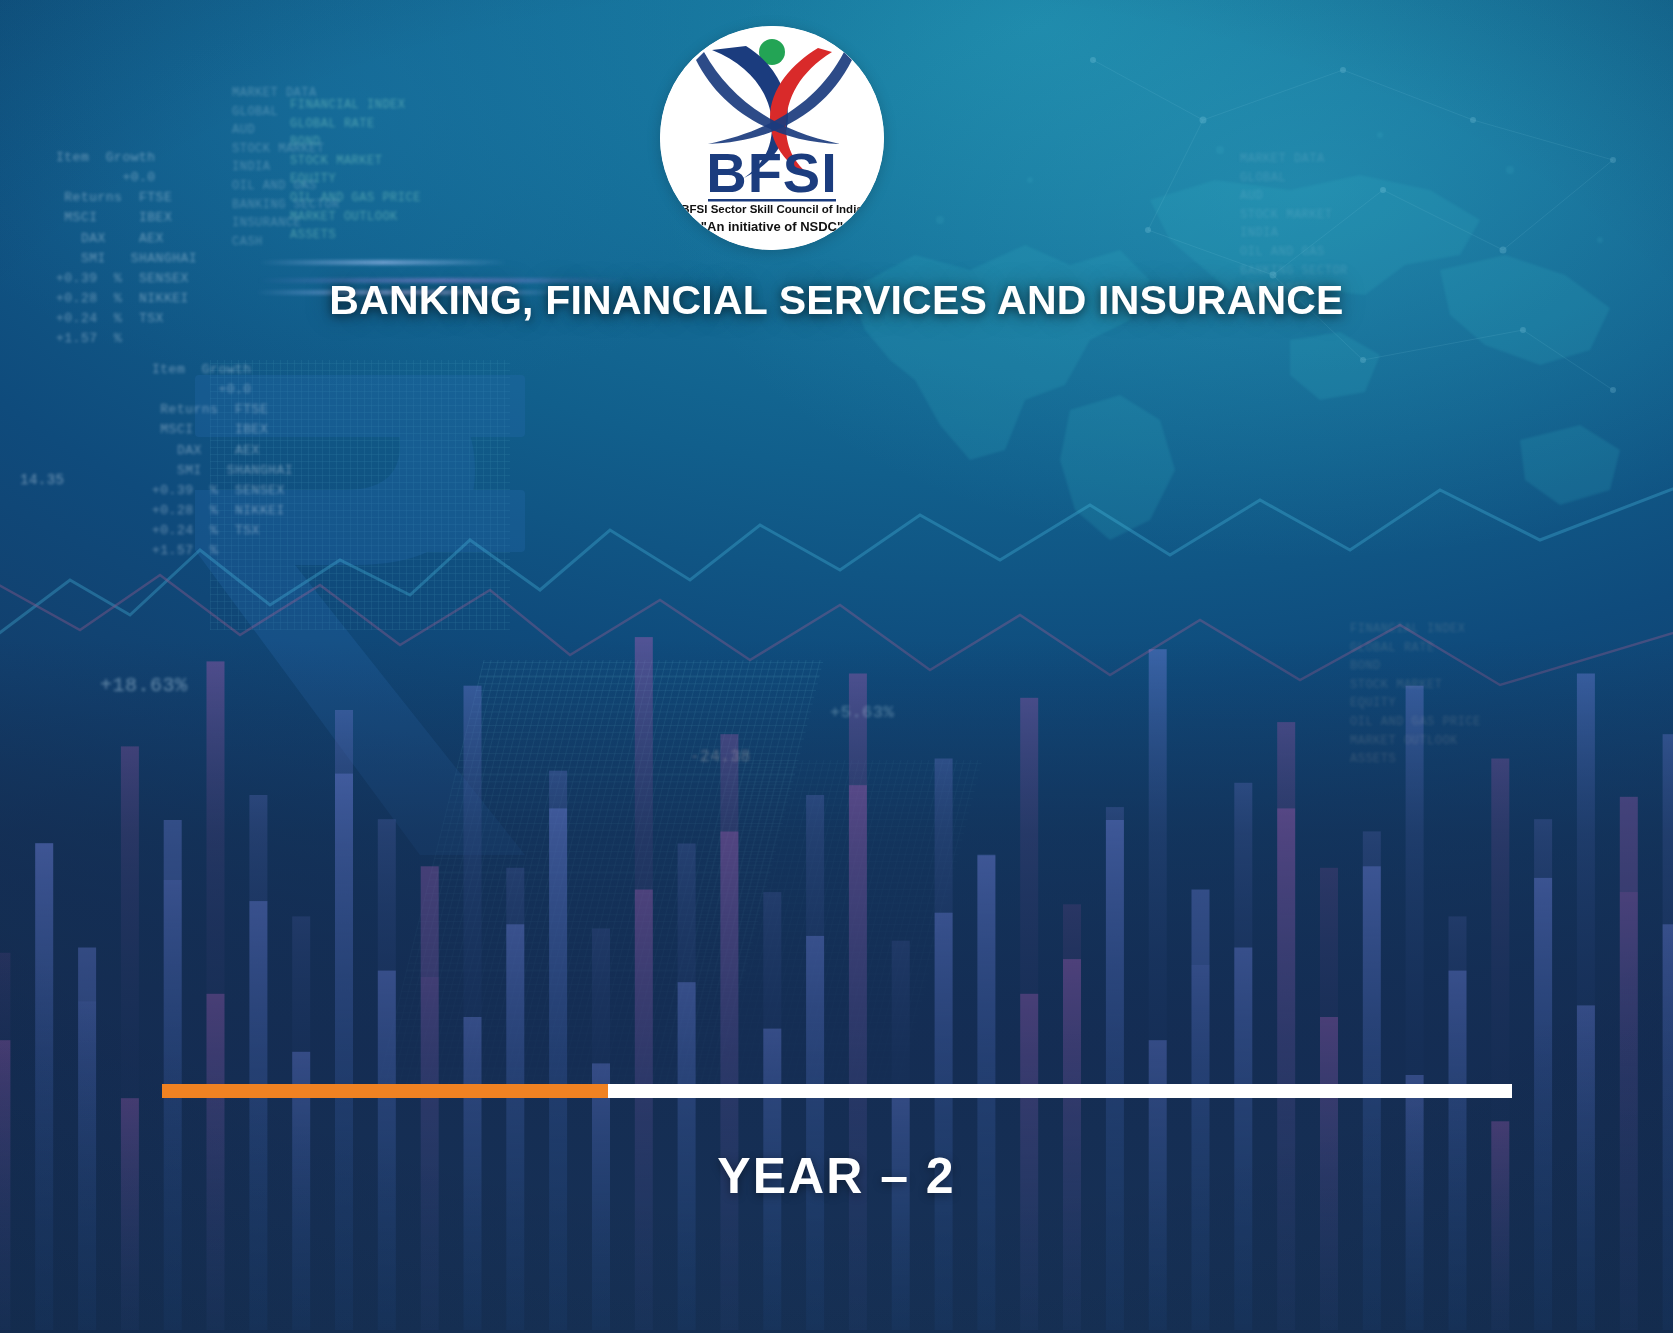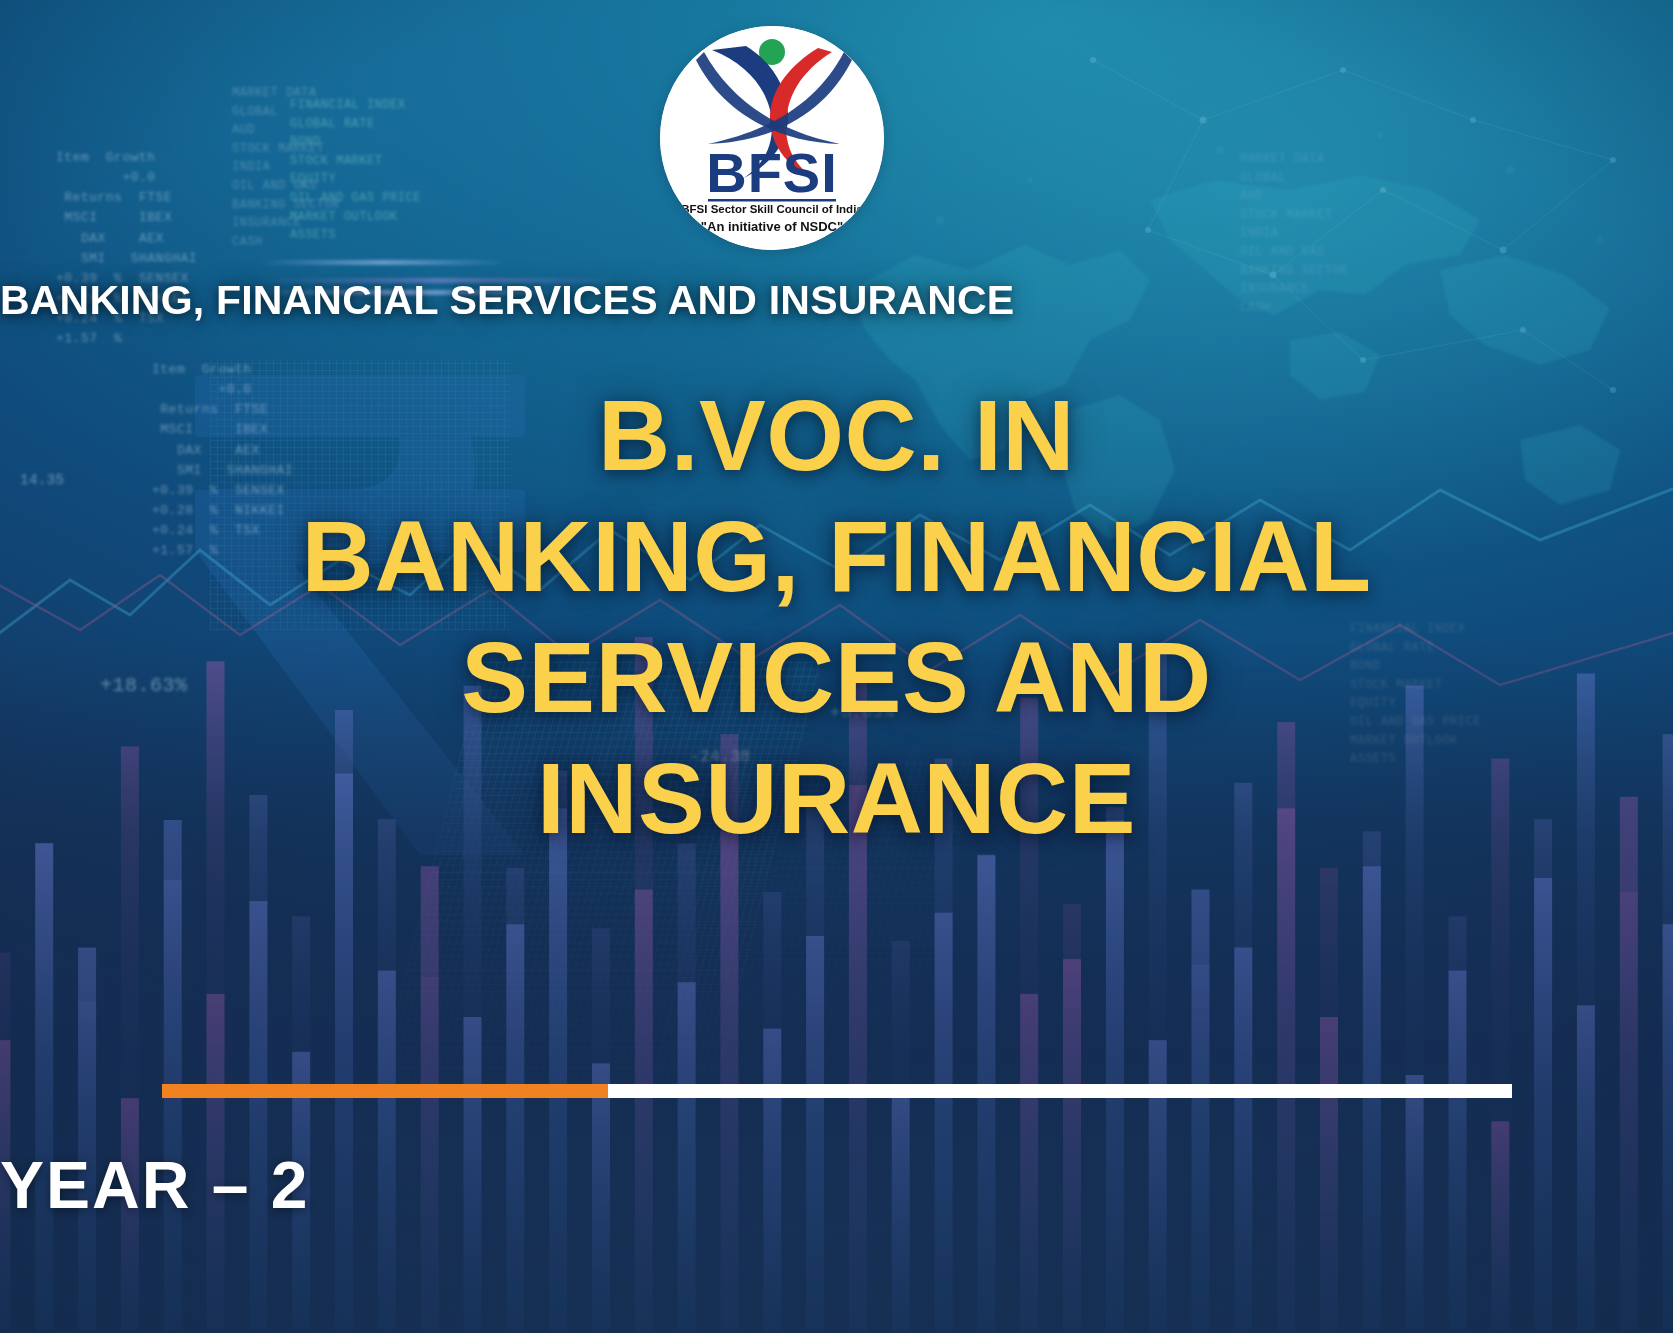--- a/index.html
+++ b/index.html
@@ -65,39 +65,39 @@
       repeating-linear-gradient(0deg, rgba(120,215,230,.35) 0 1px, transparent 1px 7px),
       repeating-linear-gradient(90deg, rgba(120,215,230,.35) 0 1px, transparent 1px 7px);
     filter:blur(.4px)}
 
   
   .logo-wrap{position:absolute;left:660px;top:26px;width:224px;height:224px;border-radius:50%;
     background:#ffffff;box-shadow:0 2px 14px rgba(0,0,0,.18);overflow:hidden}
   .logo-wrap svg{display:block}
 
   .kicker{
-    position:absolute;left:0;right:0;top:277px;text-align:left;
+    position:absolute;left:0;right:0;top:277px;text-align:center;
     font-size:41px;font-weight:bold;color:#ffffff;letter-spacing:.2px;
     text-shadow:0 2px 10px rgba(0,0,0,.55), 0 0 26px rgba(0,0,0,.40);
   }
 
   .title{
     position:absolute;left:120px;right:120px;top:375px;text-align:center;
     color:#fbd14c;font-weight:bold;font-size:100px;line-height:1.21;letter-spacing:.5px;
     text-shadow:0 3px 14px rgba(3,14,34,.55), 0 0 34px rgba(3,14,34,.38);
   }
   .title .ln{display:block}
 
   .divider{position:absolute;left:162px;top:1084px;width:1350px;height:14px;display:flex}
   .divider .seg-orange{width:33%;background:#f08222}
   .divider .seg-white{flex:1;background:#ffffff}
 
   .year{
-    position:absolute;left:0;right:0;top:1147px;
-    color:#ffffff;font-weight:bold;font-size:66px;letter-spacing:2px;
+    position:absolute;left:0;right:0;top:1147px;text-align:center;
+    color:#ffffff;font-weight:bold;font-size:50px;letter-spacing:2px;
     text-shadow:0 2px 10px rgba(0,0,0,.40);
   }
 </style>
 </head>
 <body>
 
 <div id="poster">
 
   <div class="bg-base"></div>
   <div class="bg-glow"></div>
@@ -345,26 +345,20 @@
 
       <text x="112" y="166" text-anchor="middle" font-family="Liberation Sans, sans-serif" font-size="56" font-weight="bold" fill="#1b3c7e" letter-spacing="1">BFSI</text>
       <rect x="48" y="173" width="128" height="2.5" fill="#1b3c7e"></rect>
       <text x="112" y="187" text-anchor="middle" font-family="Liberation Sans, sans-serif" font-size="11.5" font-weight="bold" fill="#111111">BFSI Sector Skill Council of India</text>
       <text x="112" y="205" text-anchor="middle" font-family="Liberation Sans, sans-serif" font-size="13" font-weight="bold" fill="#111111">"An initiative of NSDC"</text>
     </svg>
   </div>
 
   <div class="kicker">BANKING, FINANCIAL SERVICES AND INSURANCE</div>
 
-  <div class="title">
-    <span class="ln">B.VOC. IN</span>
-    <span class="ln">BANKING, FINANCIAL</span>
-    <span class="ln">SERVICES AND</span>
-    <span class="ln">INSURANCE</span>
-  </div>
 
   <div class="divider">
     <div class="seg-orange"></div>
     <div class="seg-white"></div>
   </div>
 
   <div class="year">YEAR – 2</div>
 
 </div>
 

